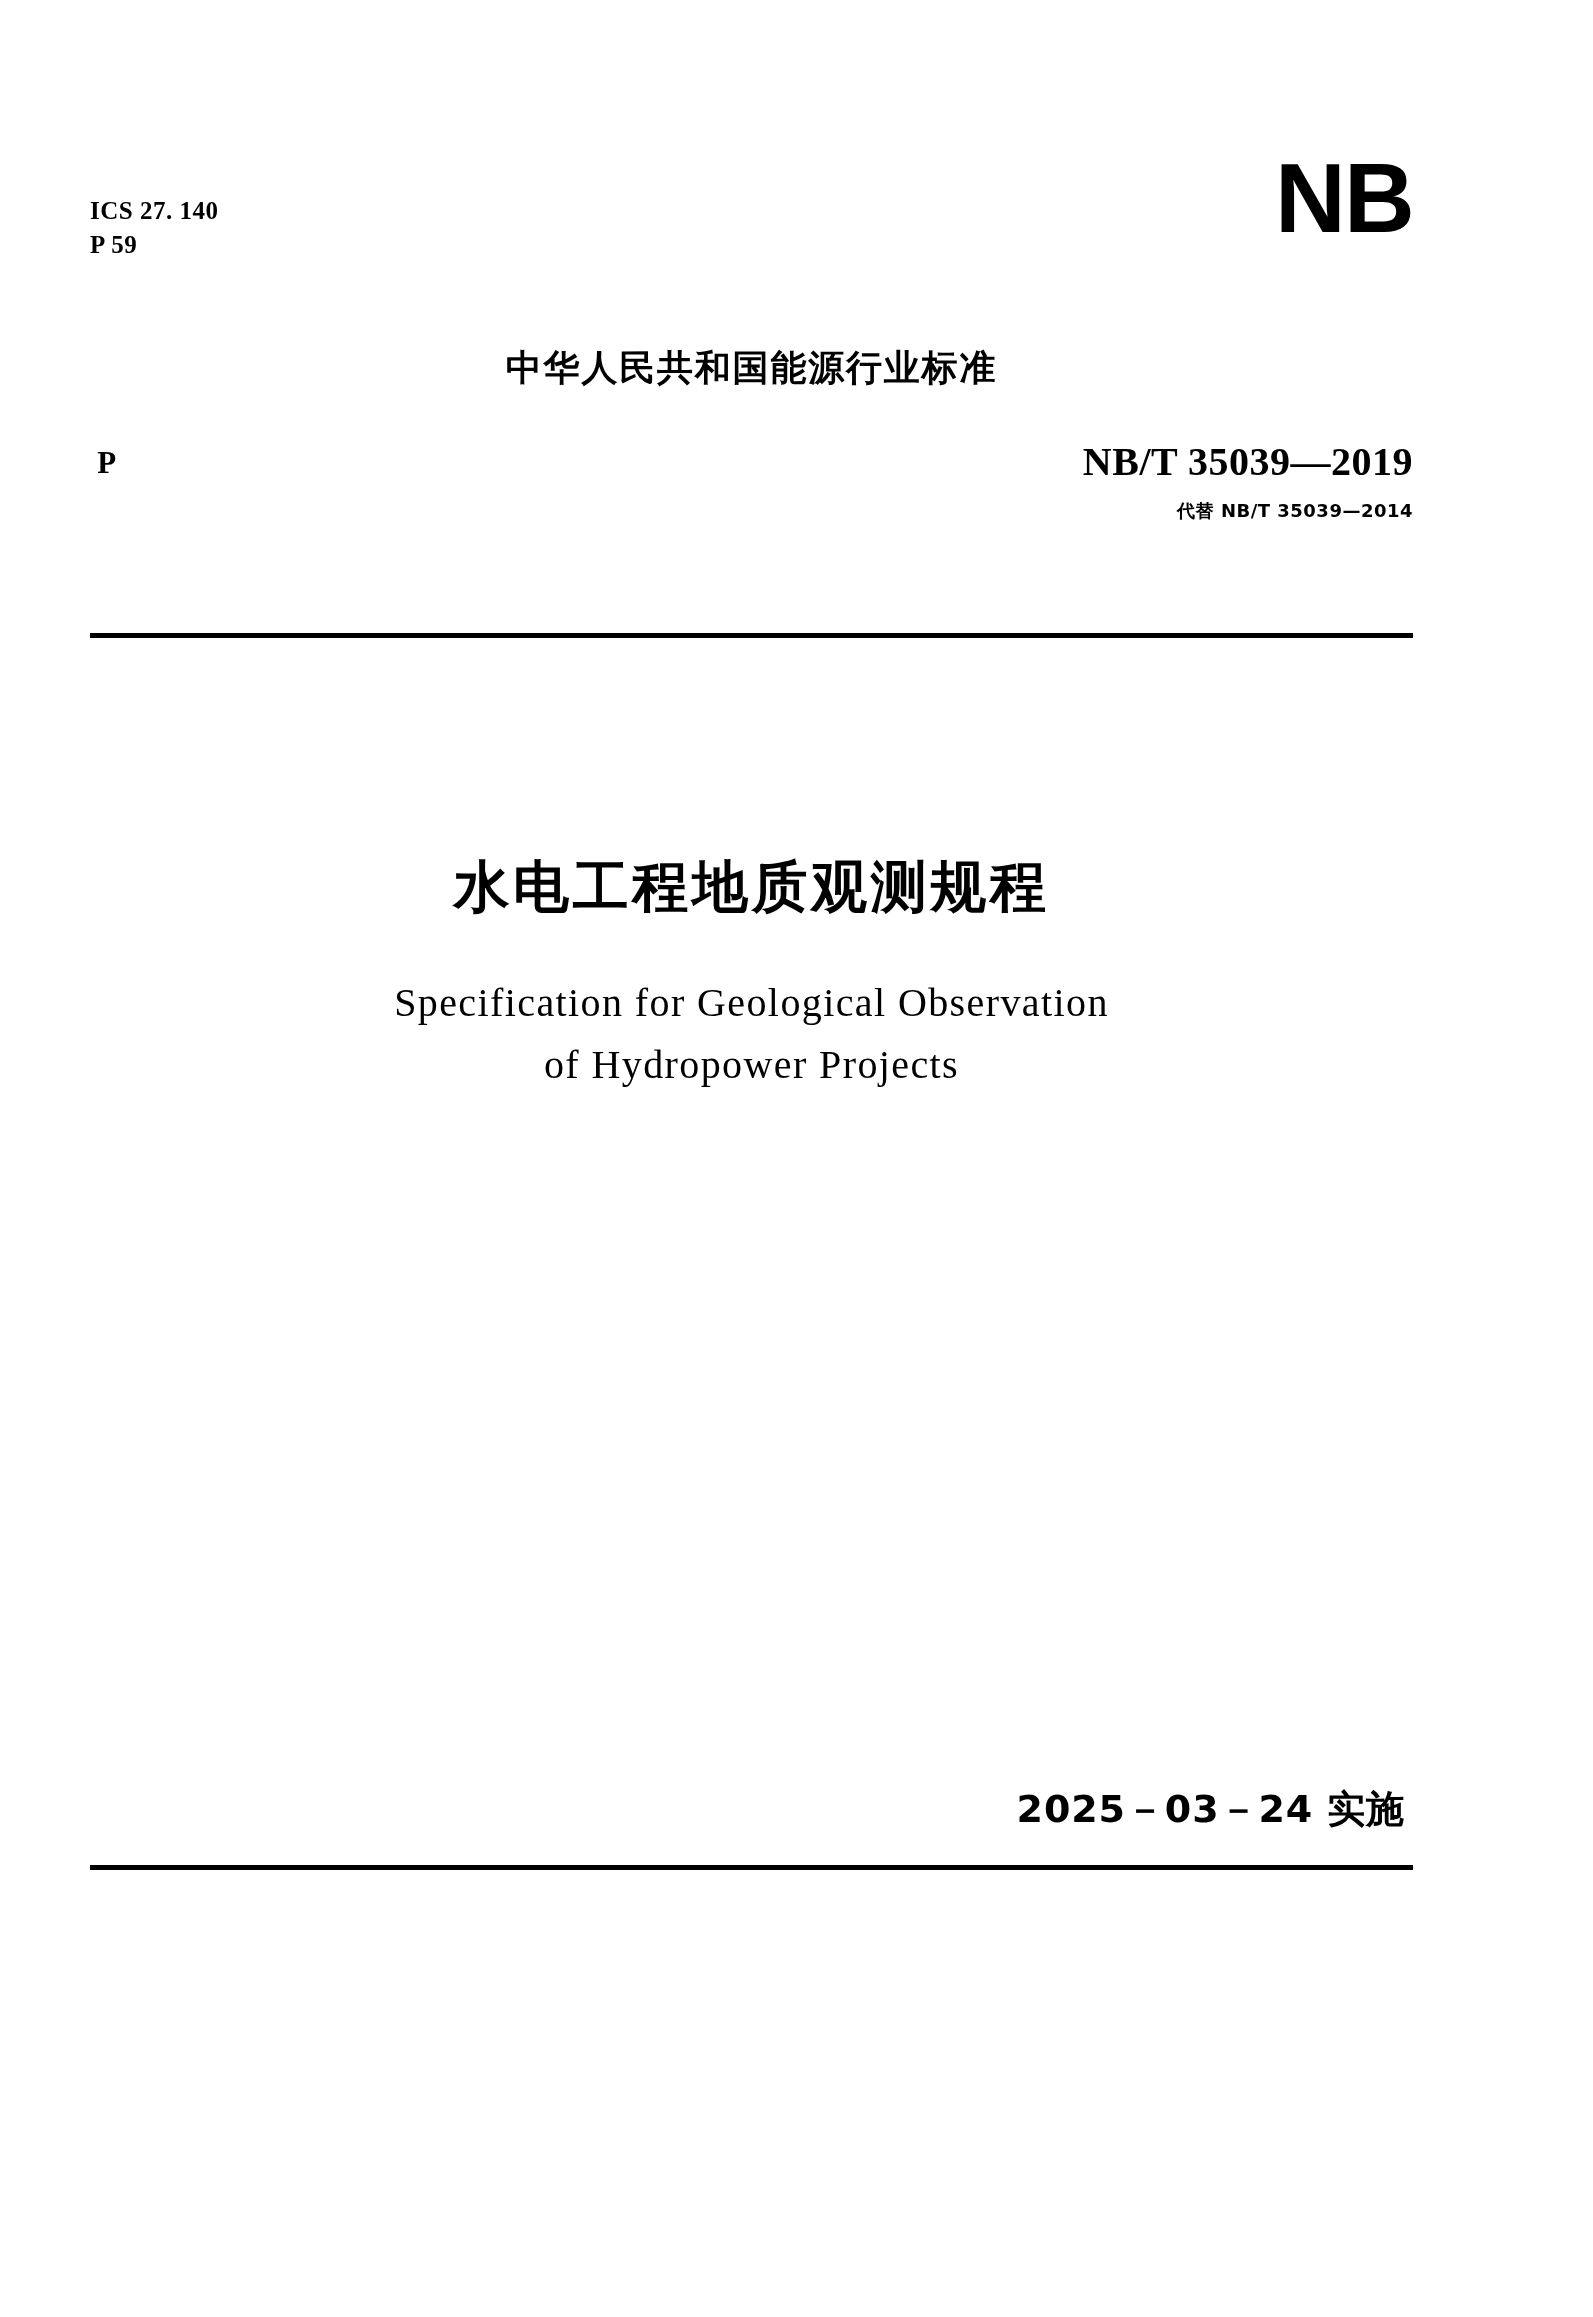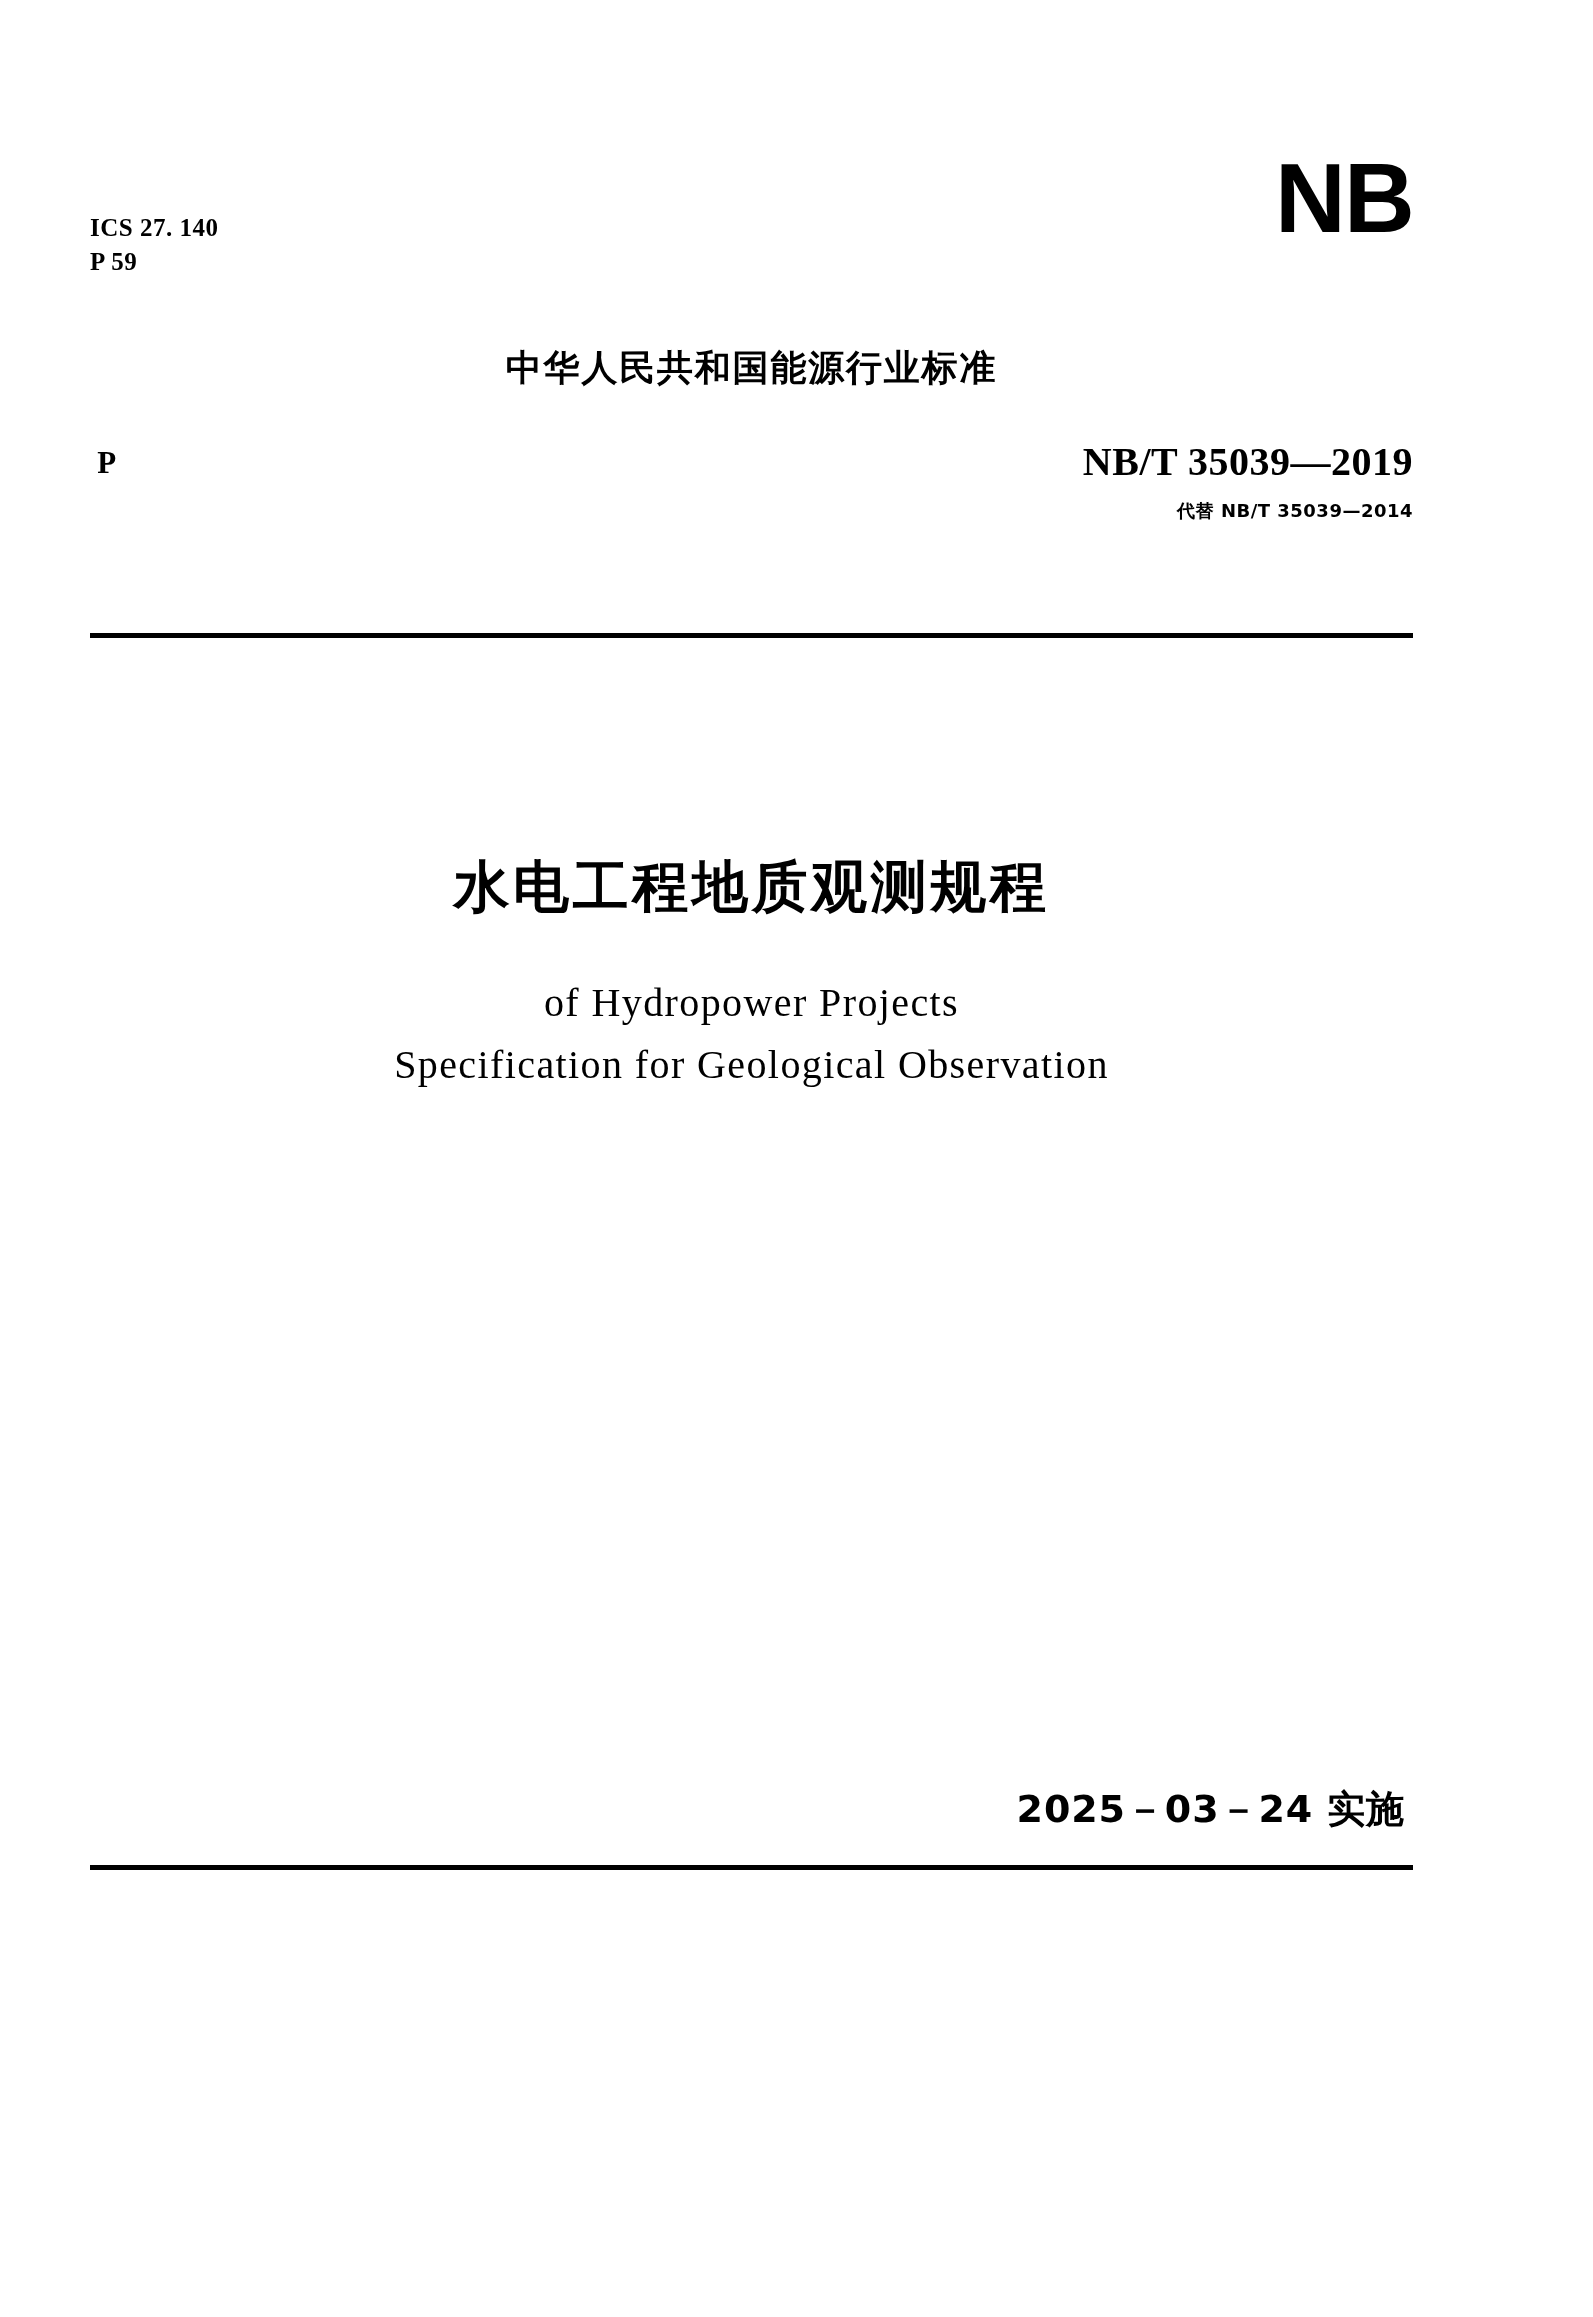--- a/index.html
+++ b/index.html
@@ -34,21 +34,20 @@
   }
   .ics-block {
     position: absolute;
     left: 0;
     top: 0;
     font-family: "Liberation Serif", serif;
     font-weight: bold;
     font-size: 25px;
     line-height: 34px;
     letter-spacing: 0.5px;
-    margin-top: 17px;
   }
   .nb-logo {
     position: absolute;
     right: 0;
     top: -45px;
     font-family: "Liberation Sans", sans-serif;
     font-weight: bold;
     font-size: 98px;
     letter-spacing: -1.8px;
     line-height: 98px;
@@ -212,22 +211,22 @@
     <div class="code-left">P</div>
     <div class="code-main">NB/T 35039—2019</div>
     <div class="code-sub">代替 NB/T 35039—2014</div>
   </div>
 
   <div class="rule"></div>
 
   <div class="main-title">水电工程地质观测规程</div>
 
   <div class="eng-title">
+    <div>Specification for Geological Observation</div>
     <div>of Hydropower Projects</div>
-    <div>Specification for Geological Observation</div>
   </div>
 
   <div class="dates">
     <div class="date-right">2025－03－24 实施</div>
   </div>
 
   <div class="rule-bottom"></div>
 
 
 </div>

